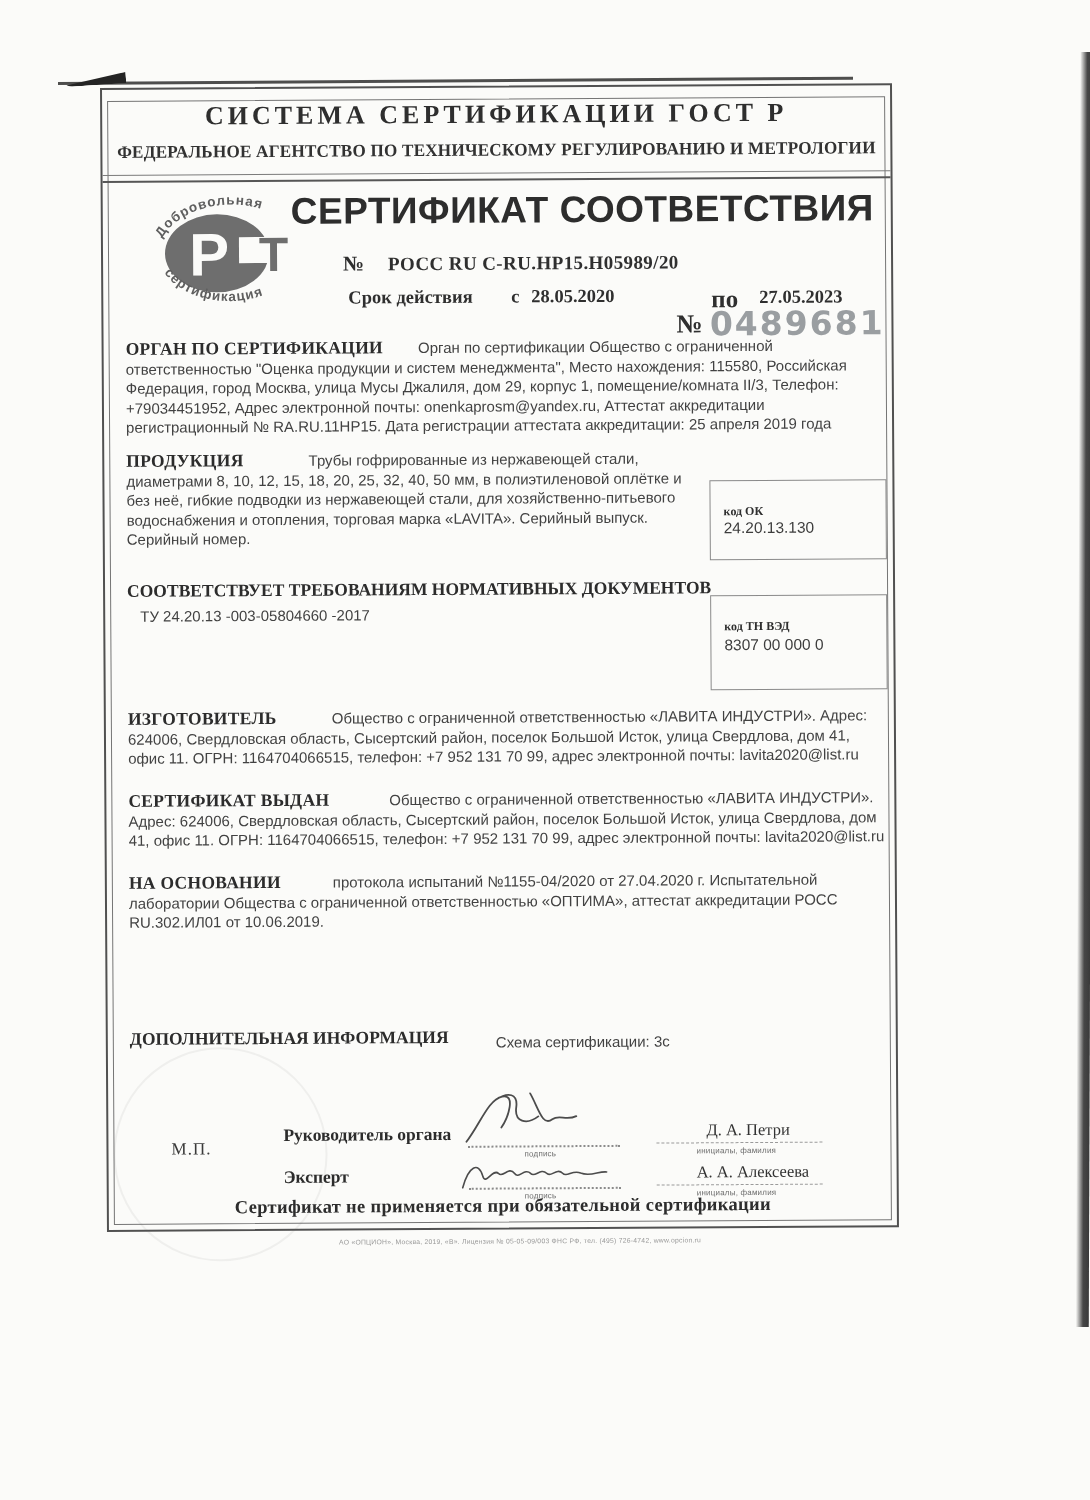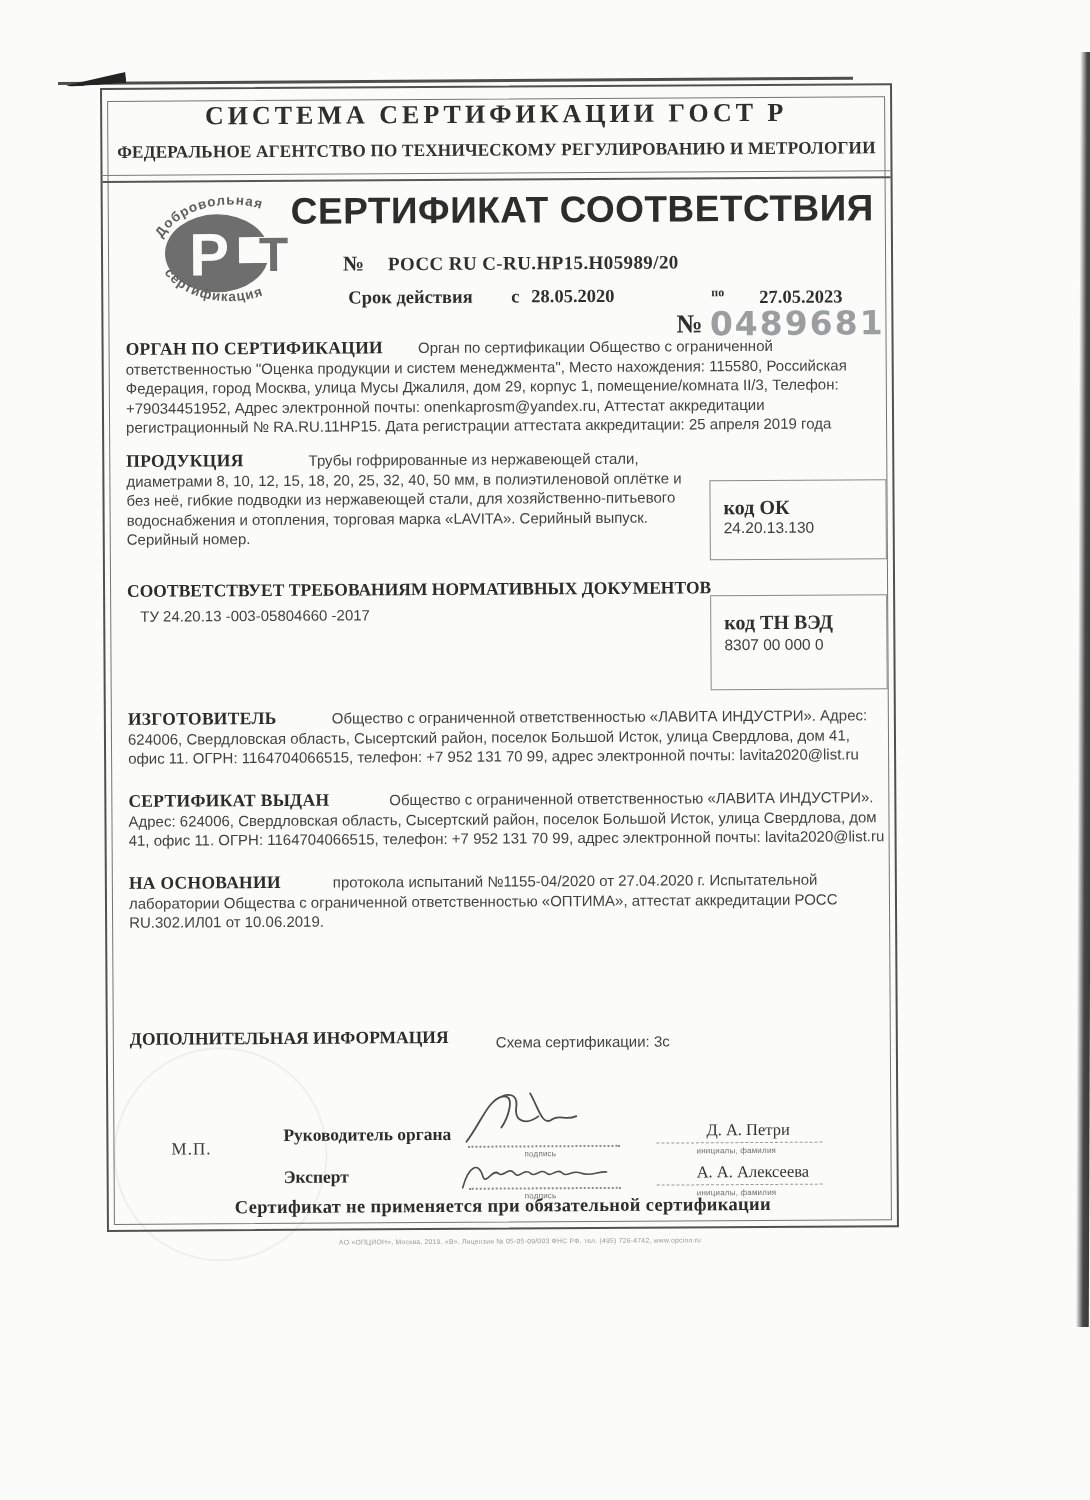--- a/index.html
+++ b/index.html
@@ -27,33 +27,33 @@
   .hdr-sep1{left:0;top:85px;width:100%;height:1px;background:#7a7a7a;}
   .hdr-sep2{left:0;top:91px;width:100%;height:2px;background:#565656;}
   
   .cert-title{left:188px;top:102px;font-size:37px;font-weight:bold;color:#2d2d2d;letter-spacing:.5px;}
   .serif-b{font-family:"Liberation Serif",serif;font-weight:bold;color:#2f2f2f;}
   .num-label{left:240px;top:163px;font-size:21px;}
   .num-value{left:285px;top:165px;font-size:19px;letter-spacing:.4px;}
   .val-label{left:245px;top:199px;font-size:18.5px;}
   .val-prep1{left:408px;top:199px;font-size:18.5px;}
   .val-from{left:428px;top:199px;font-size:18.5px;}
-  .val-prep2{left:608px;top:199px;font-size:12px;}
+  .val-prep2{left:608px;top:199px;font-size:25px;}
   .val-to{left:656px;top:201px;font-size:18.5px;}
   .blank-no{left:573px;top:218px;font-size:26px;}
   .blank-no .digits{font-family:"DejaVu Sans",sans-serif;font-weight:700;font-size:33px;
      color:#9a9ea1;letter-spacing:2px;vertical-align:-3px;}
   
   .sec{font-size:15px;line-height:19.5px;color:#424242;}
   .sec .h{font-family:"Liberation Serif",serif;font-weight:bold;font-size:17.5px;color:#2c2c2c;letter-spacing:.3px;}
   .g35{margin-right:35px;} .g65{margin-right:65px;} .g55{margin-right:55px;}
   .g60{margin-right:60px;} .g40{margin-right:52px;}
   .codebox{border:1px solid #8a8a8a;background:transparent;}
-  .codebox .lbl{position:absolute;left:13px;top:15px;font-family:"Liberation Serif",serif;
-     font-weight:bold;font-size:20px;color:#2f2f2f;}
+  .codebox .lbl{position:absolute;left:13px;top:23px;font-family:"Liberation Serif",serif;
+     font-weight:bold;font-size:12px;color:#2f2f2f;}
   .codebox .val{position:absolute;left:13px;font-size:15.5px;color:#3d3d3d;}
   
   .role{font-family:"Liberation Serif",serif;font-weight:bold;font-size:17.5px;color:#2c2c2c;}
   .dotline{border-bottom:2px dotted #8b8b8b;height:0;}
   .dashline{border-bottom:1px dashed #9a9a9a;height:0;}
   .tiny{font-size:8px;color:#6d6d6d;letter-spacing:.2px;}
   .name{font-family:"Liberation Serif",serif;font-size:16.5px;color:#333;}
   .stamp-circle{border:2.5px solid rgba(100,100,100,.08);border-radius:50%;}
   .mp{font-family:"Liberation Serif",serif;font-size:17px;color:#3a3a3a;letter-spacing:1px;}
   .footer-note{left:0;top:1108px;width:100%;text-align:center;font-family:"Liberation Serif",serif;

